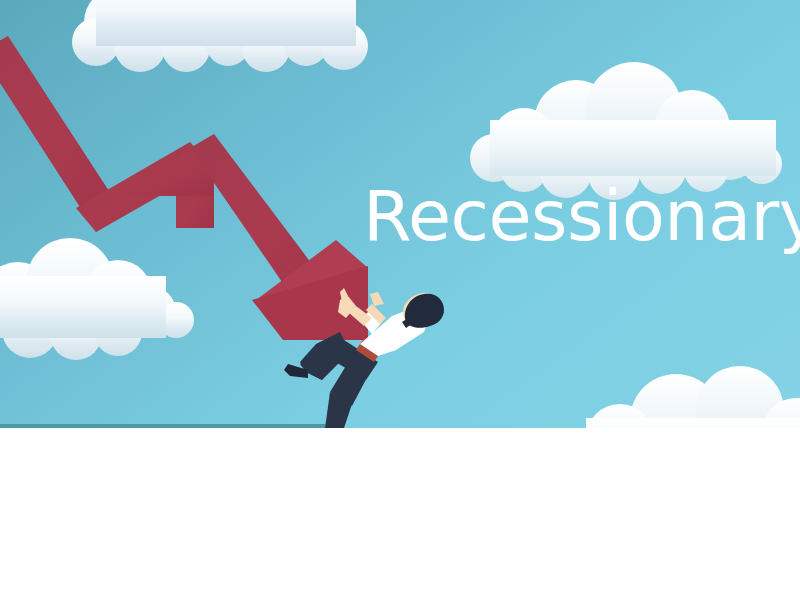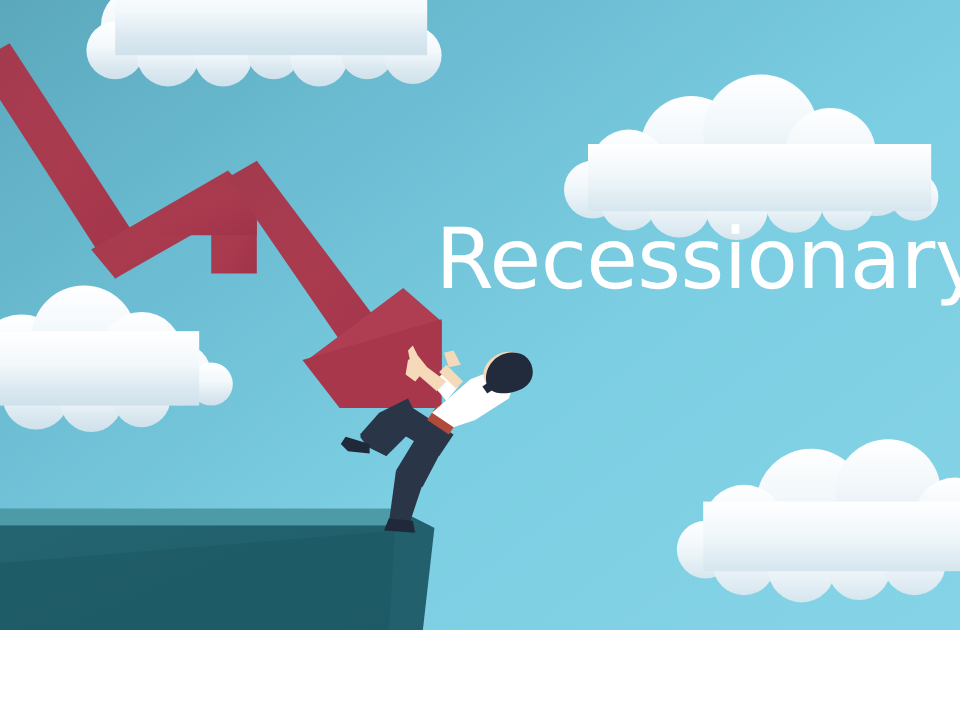--- a/index.html
+++ b/index.html
@@ -7,21 +7,21 @@
     margin: 0;
     padding: 0;
     background: #ffffff;
   }
   body {
     font-family: "DejaVu Sans", sans-serif;
   }
   #scene {
     position: relative;
     width: 800px;
-    height: 525px;
+    height: 428px;
     overflow: hidden;
   }
   #scene svg {
     display: block;
     width: 800px;
     height: 599px;
   }
   .headline {
     font-family: "DejaVu Sans", "Liberation Sans", sans-serif;
     font-weight: 400;

